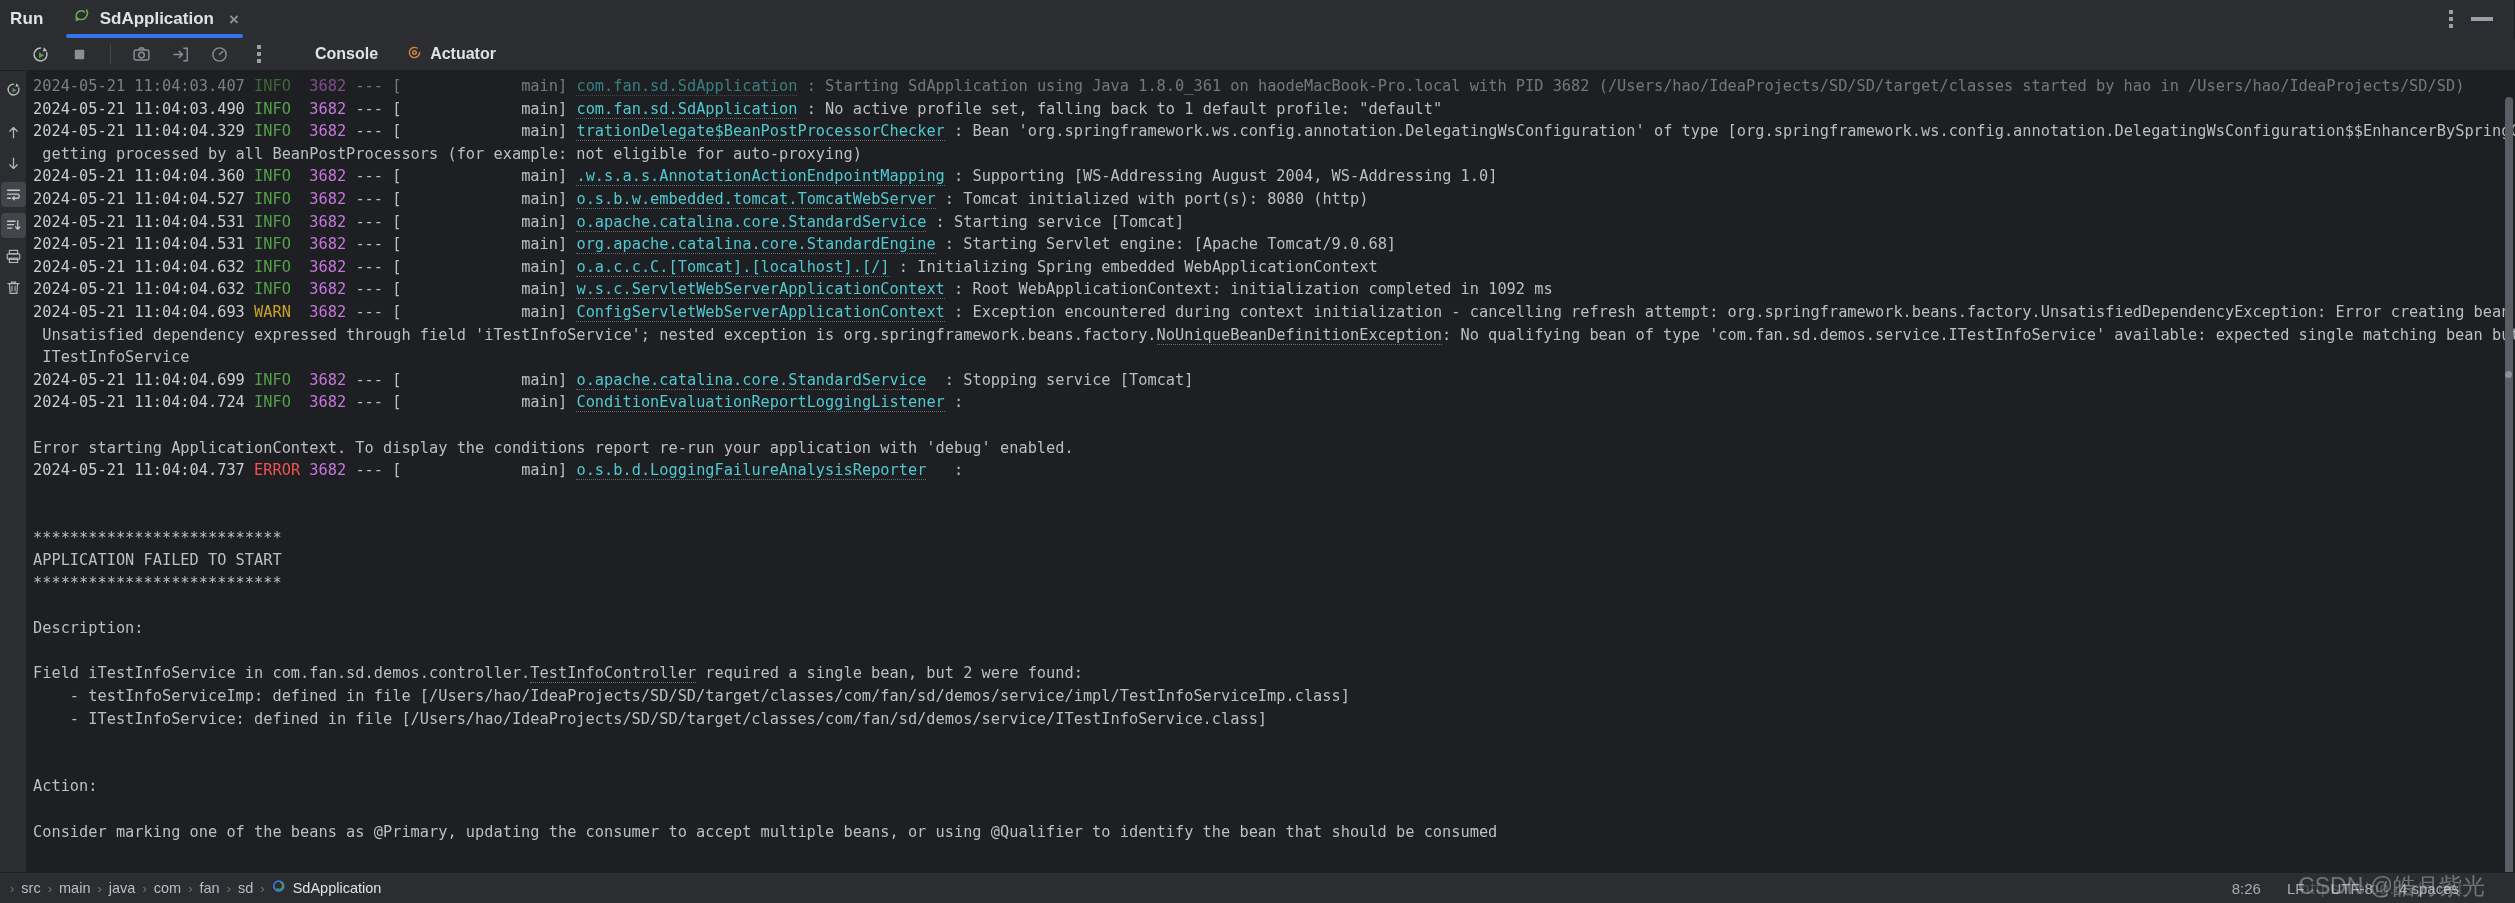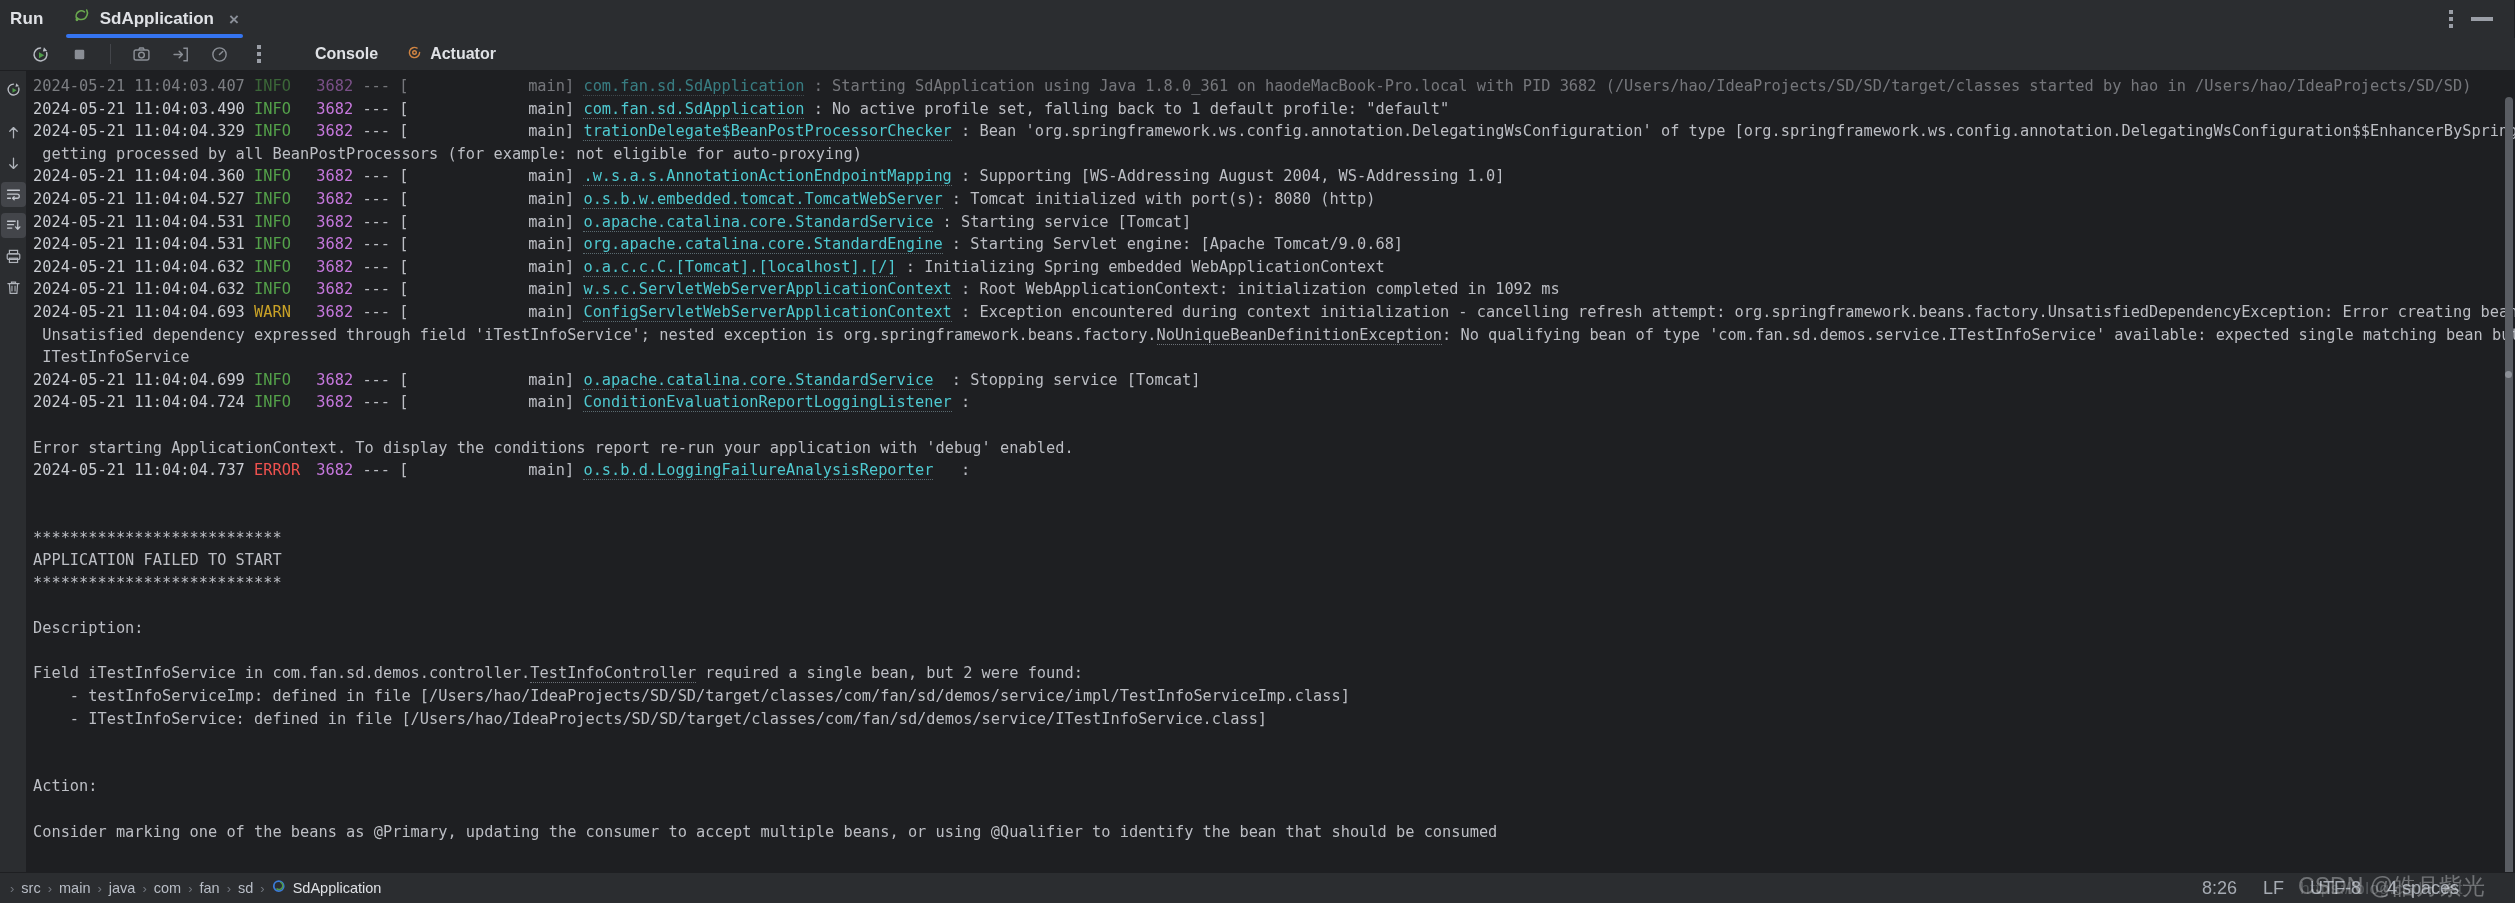--- a/index.html
+++ b/index.html
@@ -135,21 +135,21 @@
     line-height: 22.6px;
     color: #bcbec4;
     white-space: pre;
     overflow: hidden;
   }
   .console .ln { height: 22.6px; }
   .ts      { color: #c9ccd2; }
   .info    { color: #54a14a; text-align: right; }
   .warn    { color: #c9a227; }
   .error   { color: #f0524f; }
-  .pid     { color: #c678dd; margin-left: 7px; }
+  .pid     { color: #c678dd; }
   .logger  { color: #4ec9d0; border-bottom: 1px dotted #5a6a70; }
   .dim     { color: #bcbec4; }
 
   
   .vscroll {
     position: absolute; top: 0; right: 0;
     width: 13px; height: 100%;
     background: transparent;
   }
   .vscroll .thumb {
@@ -174,21 +174,21 @@
     border-top: 1px solid #1e1f22;
     position: relative;
   }
   .crumbs { display: flex; align-items: center; gap: 7px; }
   .crumb-sep { color: #70757d; font-size: 13px; }
   .crumb { color: #b8bdc6; }
   .crumb.last { color: #dfe1e5; display: flex; align-items: center; gap: 6px; }
   .status-right {
     margin-left: auto;
     display: flex; align-items: center; gap: 26px;
-    color: #a6abb3; font-size: 18px;
+    color: #a6abb3; font-size: 15px;
     padding-right: 40px;
   }
   .watermark {
     position: absolute;
     right: 30px; bottom: 1px;
     color: rgba(226,228,232,.38);
     font-size: 23px;
     font-family: "Liberation Sans", sans-serif;
     pointer-events: none;
     white-space: nowrap;

